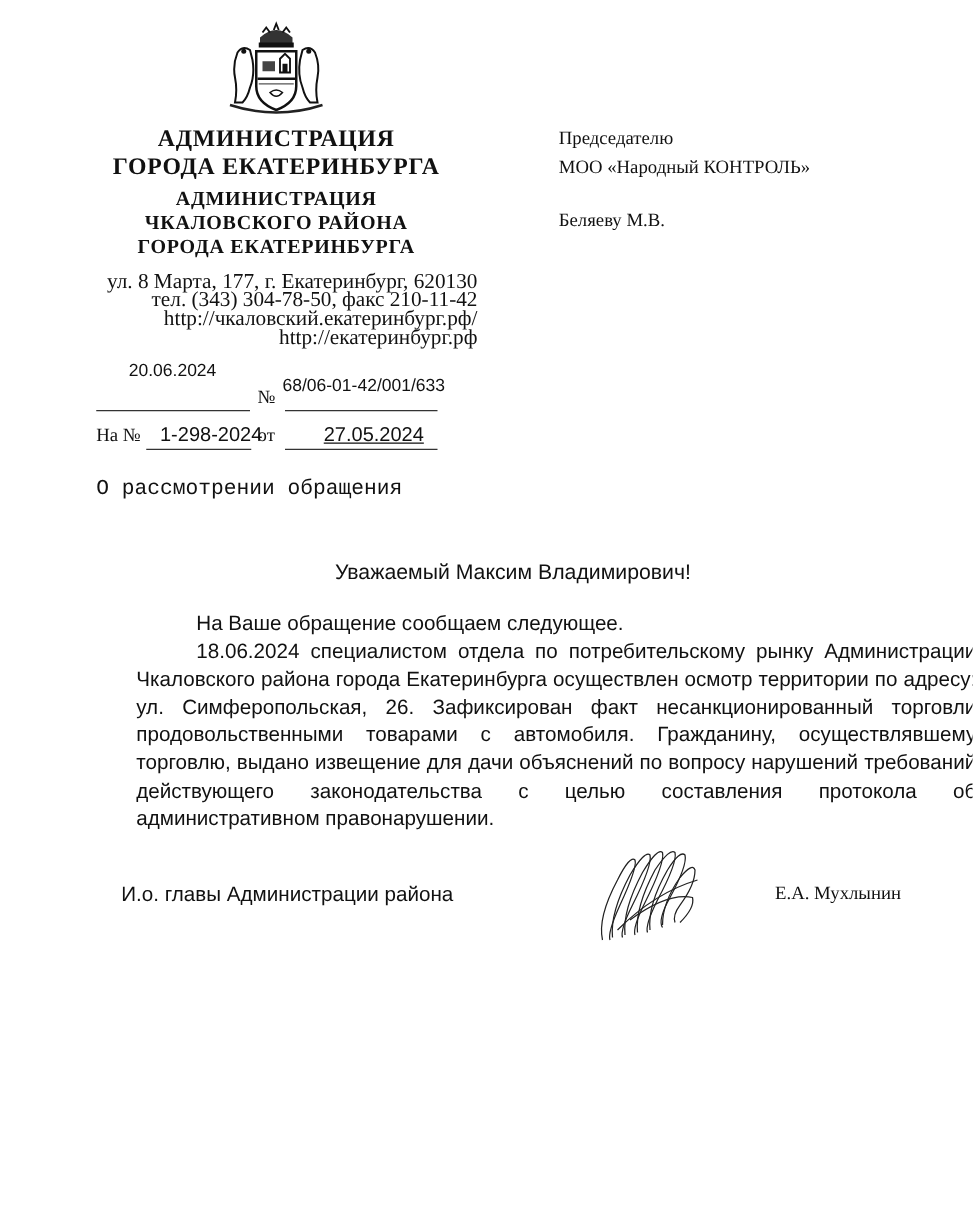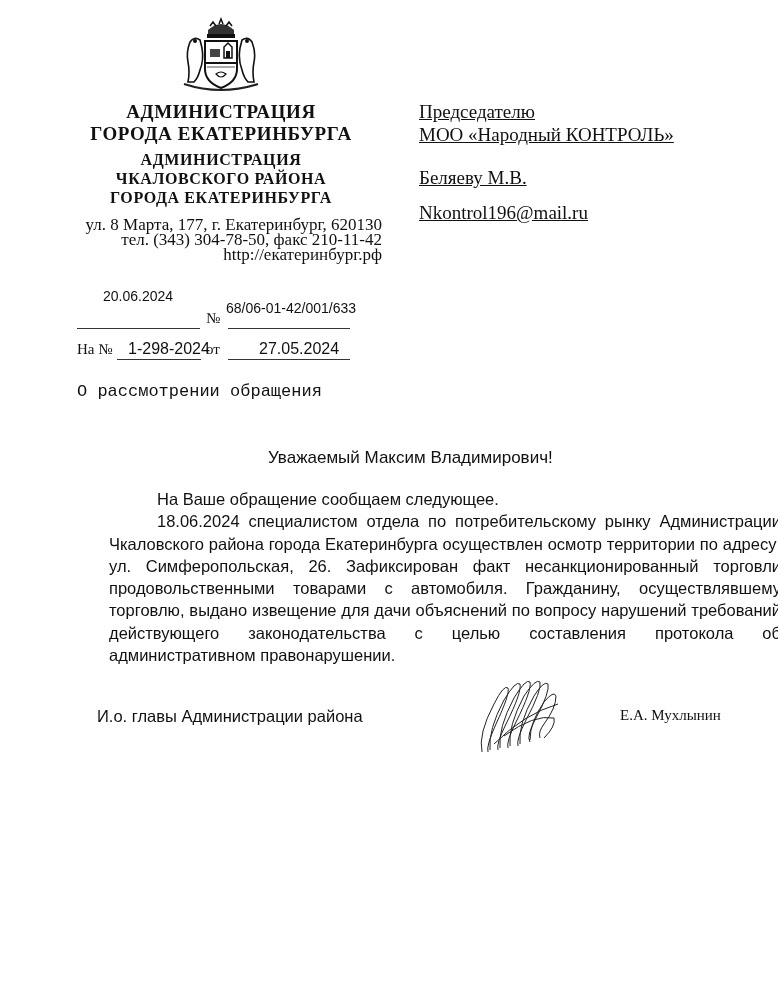--- a/index.html
+++ b/index.html
@@ -3,21 +3,21 @@
 <meta charset="utf-8">
 <style>
   html, body { margin: 0; padding: 0; background: #ffffff; }
   body { width: 778px; height: 984px; position: relative; overflow: hidden; color: #111; font-family: "Liberation Serif", serif; }
   .abs { position: absolute; }
   .emblem { left: 176px; top: 14px; width: 90px; height: 80px; }
   .hdr { left: 60px; width: 322px; text-align: center; font-weight: bold; }
   .hdr1 { top: 101px; font-size: 19px; line-height: 22px; letter-spacing: 0.6px; }
   .hdr2 { top: 150px; font-size: 16px; line-height: 19px; letter-spacing: 0.6px; }
   .addr { left: 60px; width: 322px; top: 217px; text-align: right; font-size: 17px; line-height: 15px; }
-  .recipient { left: 419px; top: 100px; font-size: 19px; line-height: 23px; text-decoration: underline; }
+  .recipient { left: 447px; top: 100px; font-size: 15px; line-height: 23px; }
   .recipient div { white-space: nowrap; }
   .num-text { font-family: "Liberation Sans", sans-serif; font-size: 14px; }
   .line { border-bottom: 1px solid #333; height: 0; }
   .small-num { font-family: "Liberation Sans", sans-serif; font-size: 16px; }
   .lbl { font-size: 15px; }
   .subject { left: 77px; top: 382px; font-family: Liberation Mono, monospace; font-size: 17px; }
   .greeting { left: 268px; top: 448px; font-family: "Liberation Sans", sans-serif; font-size: 17px; }
   .body-text { left: 77px; top: 488px; width: 672px; font-family: "Liberation Sans", sans-serif; font-size: 16.5px; line-height: 22.3px; text-align: justify; margin-left: 32px; }
   .body-text p { margin: 0; text-indent: 48px; }
   .sign-title { left: 77px; top: 707px; font-family: "Liberation Sans", sans-serif; font-size: 16.5px; margin-left: 20px; }
@@ -57,43 +57,43 @@
 </div>
 <div class="abs hdr hdr2">
   <div>АДМИНИСТРАЦИЯ</div>
   <div>ЧКАЛОВСКОГО РАЙОНА</div>
   <div>ГОРОДА ЕКАТЕРИНБУРГА</div>
 </div>
 
 <div class="abs addr">
   <div>ул. 8 Марта, 177, г. Екатеринбург, 620130</div>
   <div>тел. (343) 304-78-50, факс 210-11-42</div>
+  <div>http://чкаловский.екатеринбург.рф/</div>
   <div>http://екатеринбург.рф</div>
 </div>
 
 <div class="abs num-text" style="left:103px; top:288px;">20.06.2024</div>
 <div class="abs line" style="left:77px; top:328px; width:123px;"></div>
 <div class="abs lbl" style="left:206px; top:310px;">№</div>
 <div class="abs num-text" style="left:226px; top:300px;">68/06-01-42/001/633</div>
 <div class="abs line" style="left:228px; top:328px; width:122px;"></div>
 
 <div class="abs lbl" style="left:77px; top:341px;">На №</div>
 <div class="abs small-num" style="left:128px; top:340px;">1-298-2024</div>
 <div class="abs line" style="left:117px; top:359px; width:84px;"></div>
 <div class="abs lbl" style="left:206px; top:341px;">от</div>
-<div class="abs small-num" style="left:259px; top:340px;">27.05.2024</div>
+<div class="abs small-num" style="left:259px; top:340px;text-decoration:underline;">27.05.2024</div>
 <div class="abs line" style="left:228px; top:359px; width:122px;"></div>
 
 <div class="abs recipient">
   <div>Председателю</div>
   <div>МОО «Народный КОНТРОЛЬ»</div>
   <div style="height:20px;"></div>
   <div>Беляеву М.В.</div>
   <div style="height:12px;"></div>
-  <div>Nkontrol196@mail.ru</div>
 </div>
 
 <div class="abs subject">О рассмотрении обращения</div>
 
 <div class="abs greeting">Уважаемый Максим Владимирович!</div>
 
 <div class="abs body-text">
   <p>На Ваше обращение сообщаем следующее.</p>
   <p>18.06.2024 специалистом отдела по потребительскому рынку Администрации Чкаловского района города Екатеринбурга осуществлен осмотр территории по адресу: ул. Симферопольская, 26. Зафиксирован факт несанкционированный торговли продовольственными товарами с автомобиля. Гражданину, осуществлявшему торговлю, выдано извещение для дачи объяснений по вопросу нарушений требований действующего законодательства с целью составления протокола об административном правонарушении.</p>
 </div>

